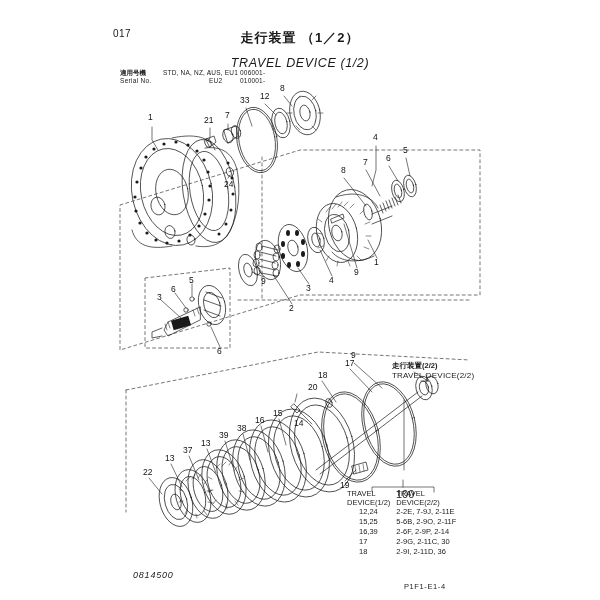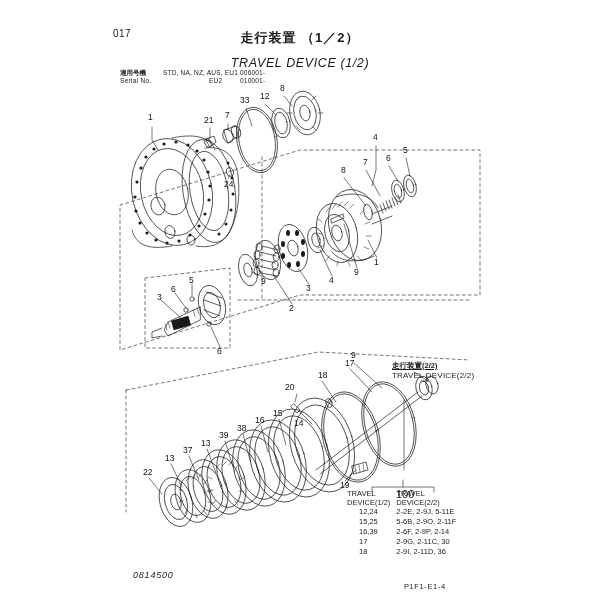--- a/index.html
+++ b/index.html
@@ -12,21 +12,21 @@
             letter-spacing:1px;}
   .title-en{left:0;top:56px;width:600px;text-align:center;font-size:12.5px;letter-spacing:.6px;font-style:italic;}
   .sn-label{left:120px;top:69px;font-size:6.5px;line-height:8px;font-weight:bold;}
   .sn-label .en{font-weight:normal;letter-spacing:.3px;}
   .sn-v1{left:163px;top:69px;font-size:6.5px;line-height:8px;letter-spacing:.2px;}
   .sn-v2{left:209px;top:69px;font-size:6.5px;line-height:8px;letter-spacing:.2px;}
   .sn-v3{left:240px;top:69px;font-size:6.5px;line-height:8px;letter-spacing:.2px;}
   .callout{font-size:8.5px;line-height:9px;color:#111;}
   .dnum{left:133px;top:570px;font-size:9px;font-style:italic;letter-spacing:.8px;color:#222;}
   .pcode{left:404px;top:582px;font-size:7.5px;letter-spacing:.6px;color:#222;}
-  .td2-jp{left:392px;top:361px;font-size:7.5px;font-weight:bold;text-decoration:underline;}
+  .td2-jp{left:392px;top:361px;font-size:7.5px;font-weight:bold;}
   .td2-en{left:392px;top:371px;font-size:8px;letter-spacing:.2px;text-align:right;}
   .hund{left:396px;top:488px;font-size:11px;}
   .tbl{left:347px;top:469px;font-size:7.5px;margin-top:20px;}
   .tbl table{border-collapse:collapse;}
   .tbl th{font-weight:normal;text-align:left;padding:0 6px 0 0;font-size:7.5px;line-height:9px;
           white-space:nowrap;}
   .tbl td{padding:0 8px 0 0;font-size:7.5px;line-height:10px;white-space:nowrap;}
   .tbl td.c1{text-align:left;padding-left:12px;}
   svg{display:block;}
 </style>
@@ -405,21 +405,21 @@
   <div>
     <div class="abs callout" style="left:143px;top:468px">22</div>
     <div class="abs callout" style="left:165px;top:454px">13</div>
     <div class="abs callout" style="left:183px;top:446px">37</div>
     <div class="abs callout" style="left:201px;top:439px">13</div>
     <div class="abs callout" style="left:219px;top:431px">39</div>
     <div class="abs callout" style="left:237px;top:424px">38</div>
     <div class="abs callout" style="left:255px;top:416px">16</div>
     <div class="abs callout" style="left:273px;top:409px">15</div>
     <div class="abs callout" style="left:294px;top:419px">14</div>
-    <div class="abs callout" style="left:285px;top:383px">20</div>
+    <div class="abs callout" style="left:308px;top:383px">20</div>
     <div class="abs callout" style="left:318px;top:371px">18</div>
     <div class="abs callout" style="left:345px;top:359px">17</div>
     <div class="abs callout" style="left:351px;top:351px">9</div>
     <div class="abs callout" style="left:340px;top:481px">19</div>
   </div>
 
   <div class="abs td2-jp">走行装置(2/2)</div>
   <div class="abs td2-en">TRAVEL DEVICE(2/2)</div>
   <div class="abs hund">100</div>
 
@@ -433,21 +433,21 @@
           </th>
           <th>
             <div>TRAVEL</div>
             <div>DEVICE(2/2)</div>
           </th>
         </tr>
       </thead>
       <tbody id="tbl-body">
           <tr>
             <td class="c1">12,24</td>
-            <td>2-2E, 2-9J,  5-11E</td>
+            <td>2-2E, 7-9J,  2-11E</td>
           </tr>
           <tr>
             <td class="c1">15,25</td>
             <td>5-6B, 2-9O,  2-11F</td>
           </tr>
           <tr>
             <td class="c1">16,39</td>
             <td>2-6F, 2-9P,  2-14</td>
           </tr>
           <tr>

